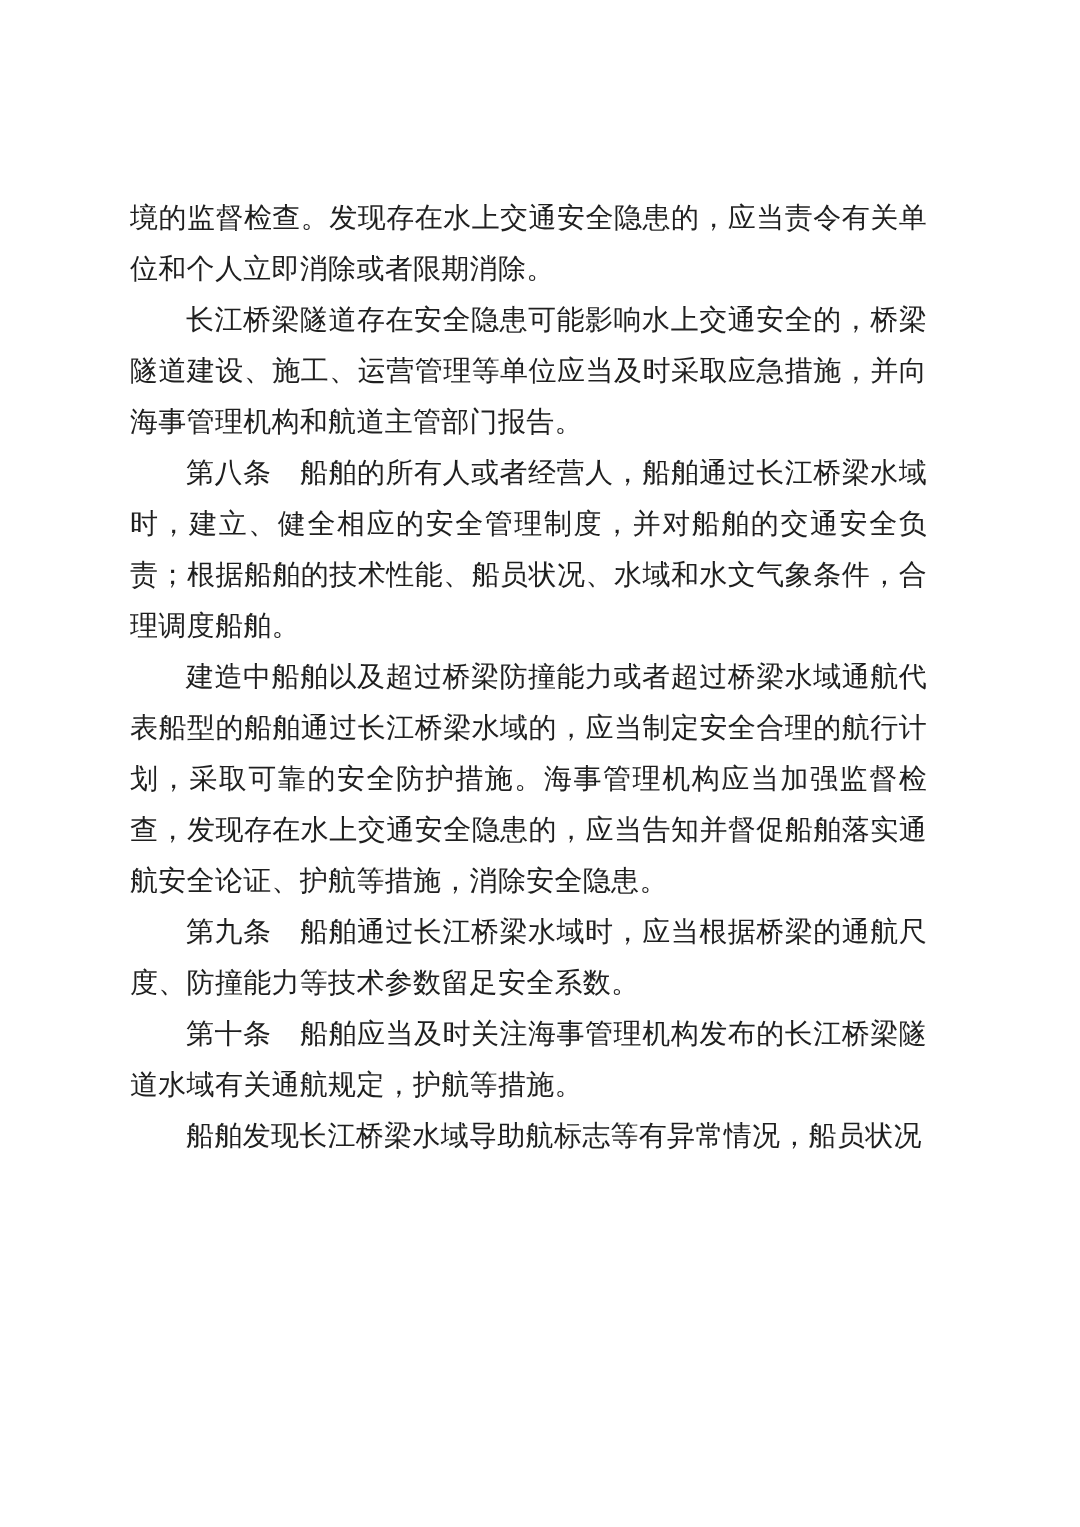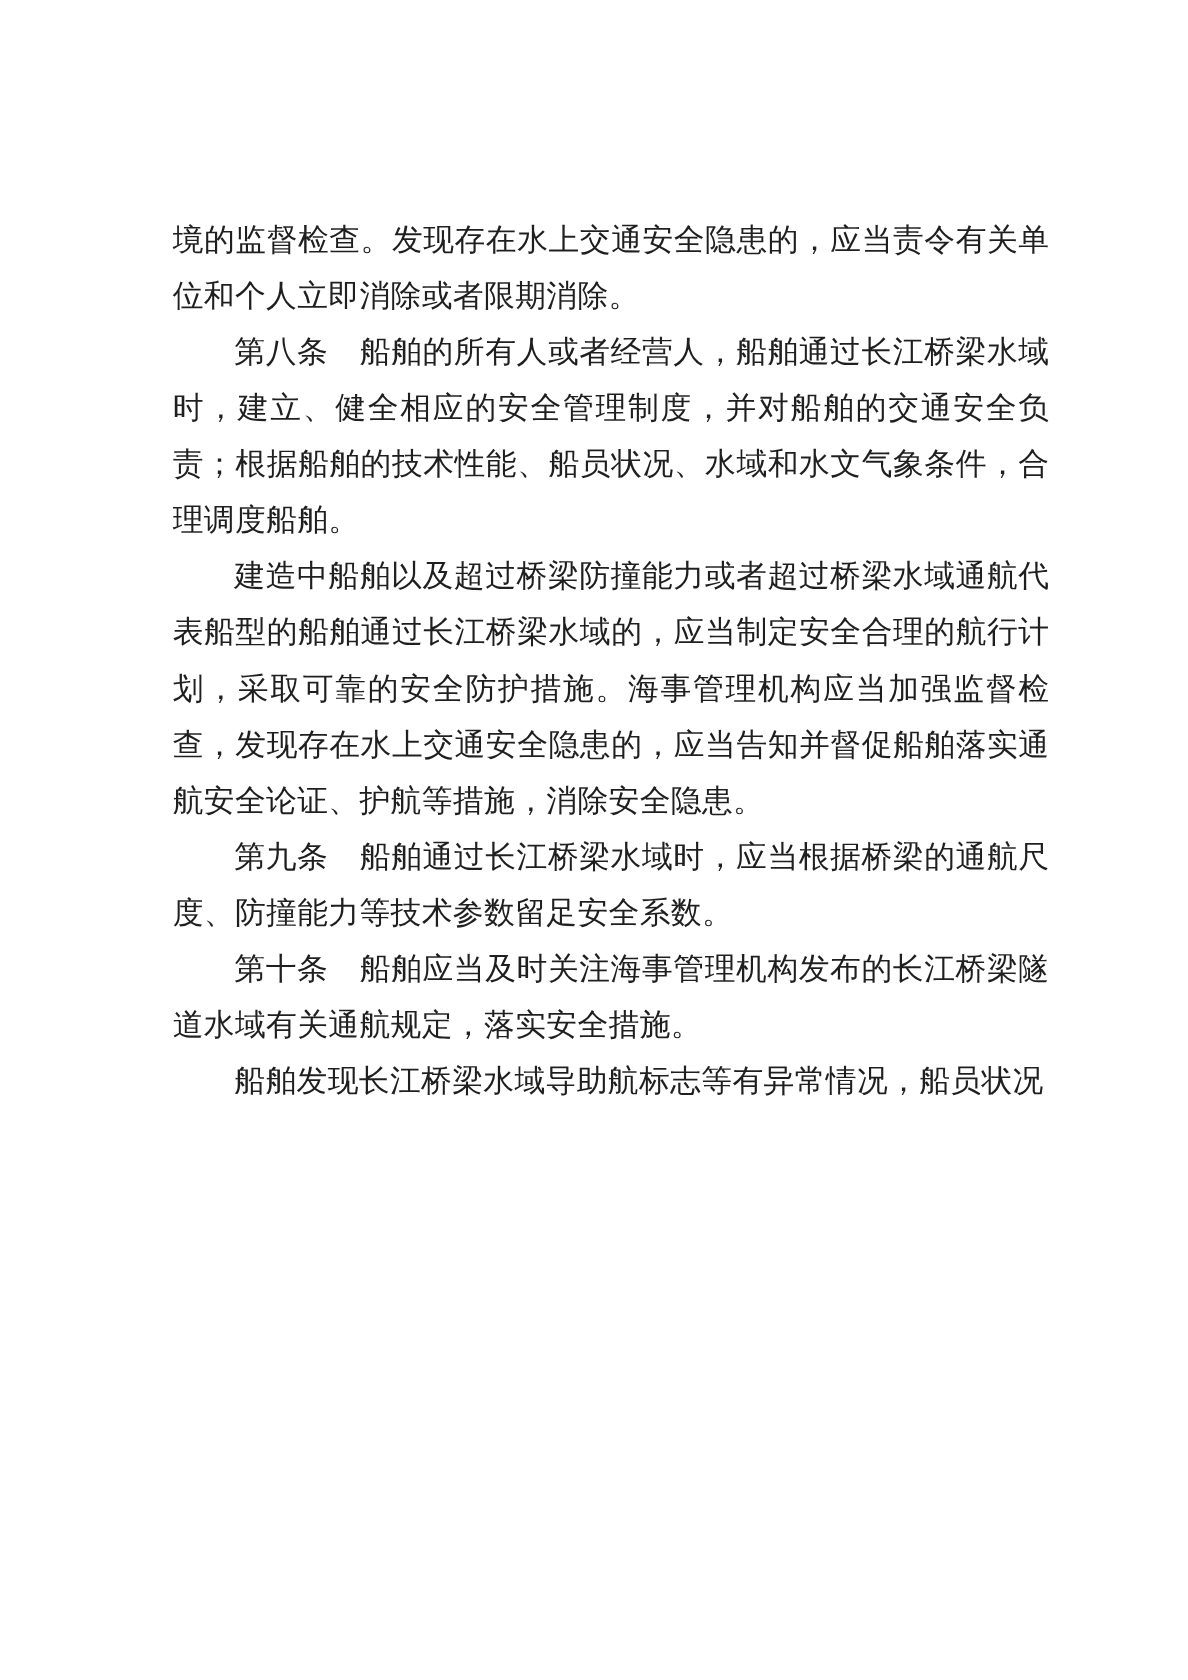--- a/index.html
+++ b/index.html
@@ -9,21 +9,21 @@
   }
   .page {
     position: relative;
     width: 1080px;
     height: 1527px;
     background: #ffffff;
     overflow: hidden;
   }
   .textblock {
     position: absolute;
-    left: 157px;
+    left: 130px;
     top: 192px;
     width: 797px;
     font-family: "DejaVu Serif", "Liberation Serif", serif;
     font-size: 28px;
     line-height: 51px;
     color: #1f1f1f;
     text-align: justify;
     text-justify: inter-character;
     letter-spacing: 0.3px;
   }
@@ -40,26 +40,27 @@
   }
 </style>
 </head>
 <body>
 
 <div class="page">
   <div class="textblock">
 
     <p class="para no-indent"><span>境的监督检查。发现存在水上交通安全隐患的，应当责令有关单位和个人立即消除或者限期消除。</span></p>
 
+    <p class="para"><span>长江桥梁隧道存在安全隐患可能影响水上交通安全的，桥梁隧道建设、施工、运营管理等单位应当及时采取应急措施，并向海事管理机构和航道主管部门报告。</span></p>
 
 
     <p class="para"><span class="article-label">第八条</span><span>　船舶的所有人或者经营人，船舶通过长江桥梁水域时，建立、健全相应的安全管理制度，并对船舶的交通安全负责；根据船舶的技术性能、船员状况、水域和水文气象条件，合理调度船舶。</span></p>
 
     <p class="para"><span>建造中船舶以及超过桥梁防撞能力或者超过桥梁水域通航代表船型的船舶通过长江桥梁水域的，应当制定安全合理的航行计划，采取可靠的安全防护措施。海事管理机构应当加强监督检查，发现存在水上交通安全隐患的，应当告知并督促船舶落实通航安全论证、护航等措施，消除安全隐患。</span></p>
 
     <p class="para"><span class="article-label">第九条</span><span>　船舶通过长江桥梁水域时，应当根据桥梁的通航尺度、防撞能力等技术参数留足安全系数。</span></p>
 
-    <p class="para"><span class="article-label">第十条</span><span>　船舶应当及时关注海事管理机构发布的长江桥梁隧道水域有关通航规定，落实安全措施。</span></p>
+    <p class="para"><span class="article-label">第十条</span><span>　船舶应当及时关注海事管理机构发布的长江桥梁隧道水域有关通航规定，护航等措施。</span></p>
 
     <p class="para"><span>船舶发现长江桥梁水域导助航标志等有异常情况，船员状况</span></p>
 
   </div>
 </div>
 
 </body></html>

